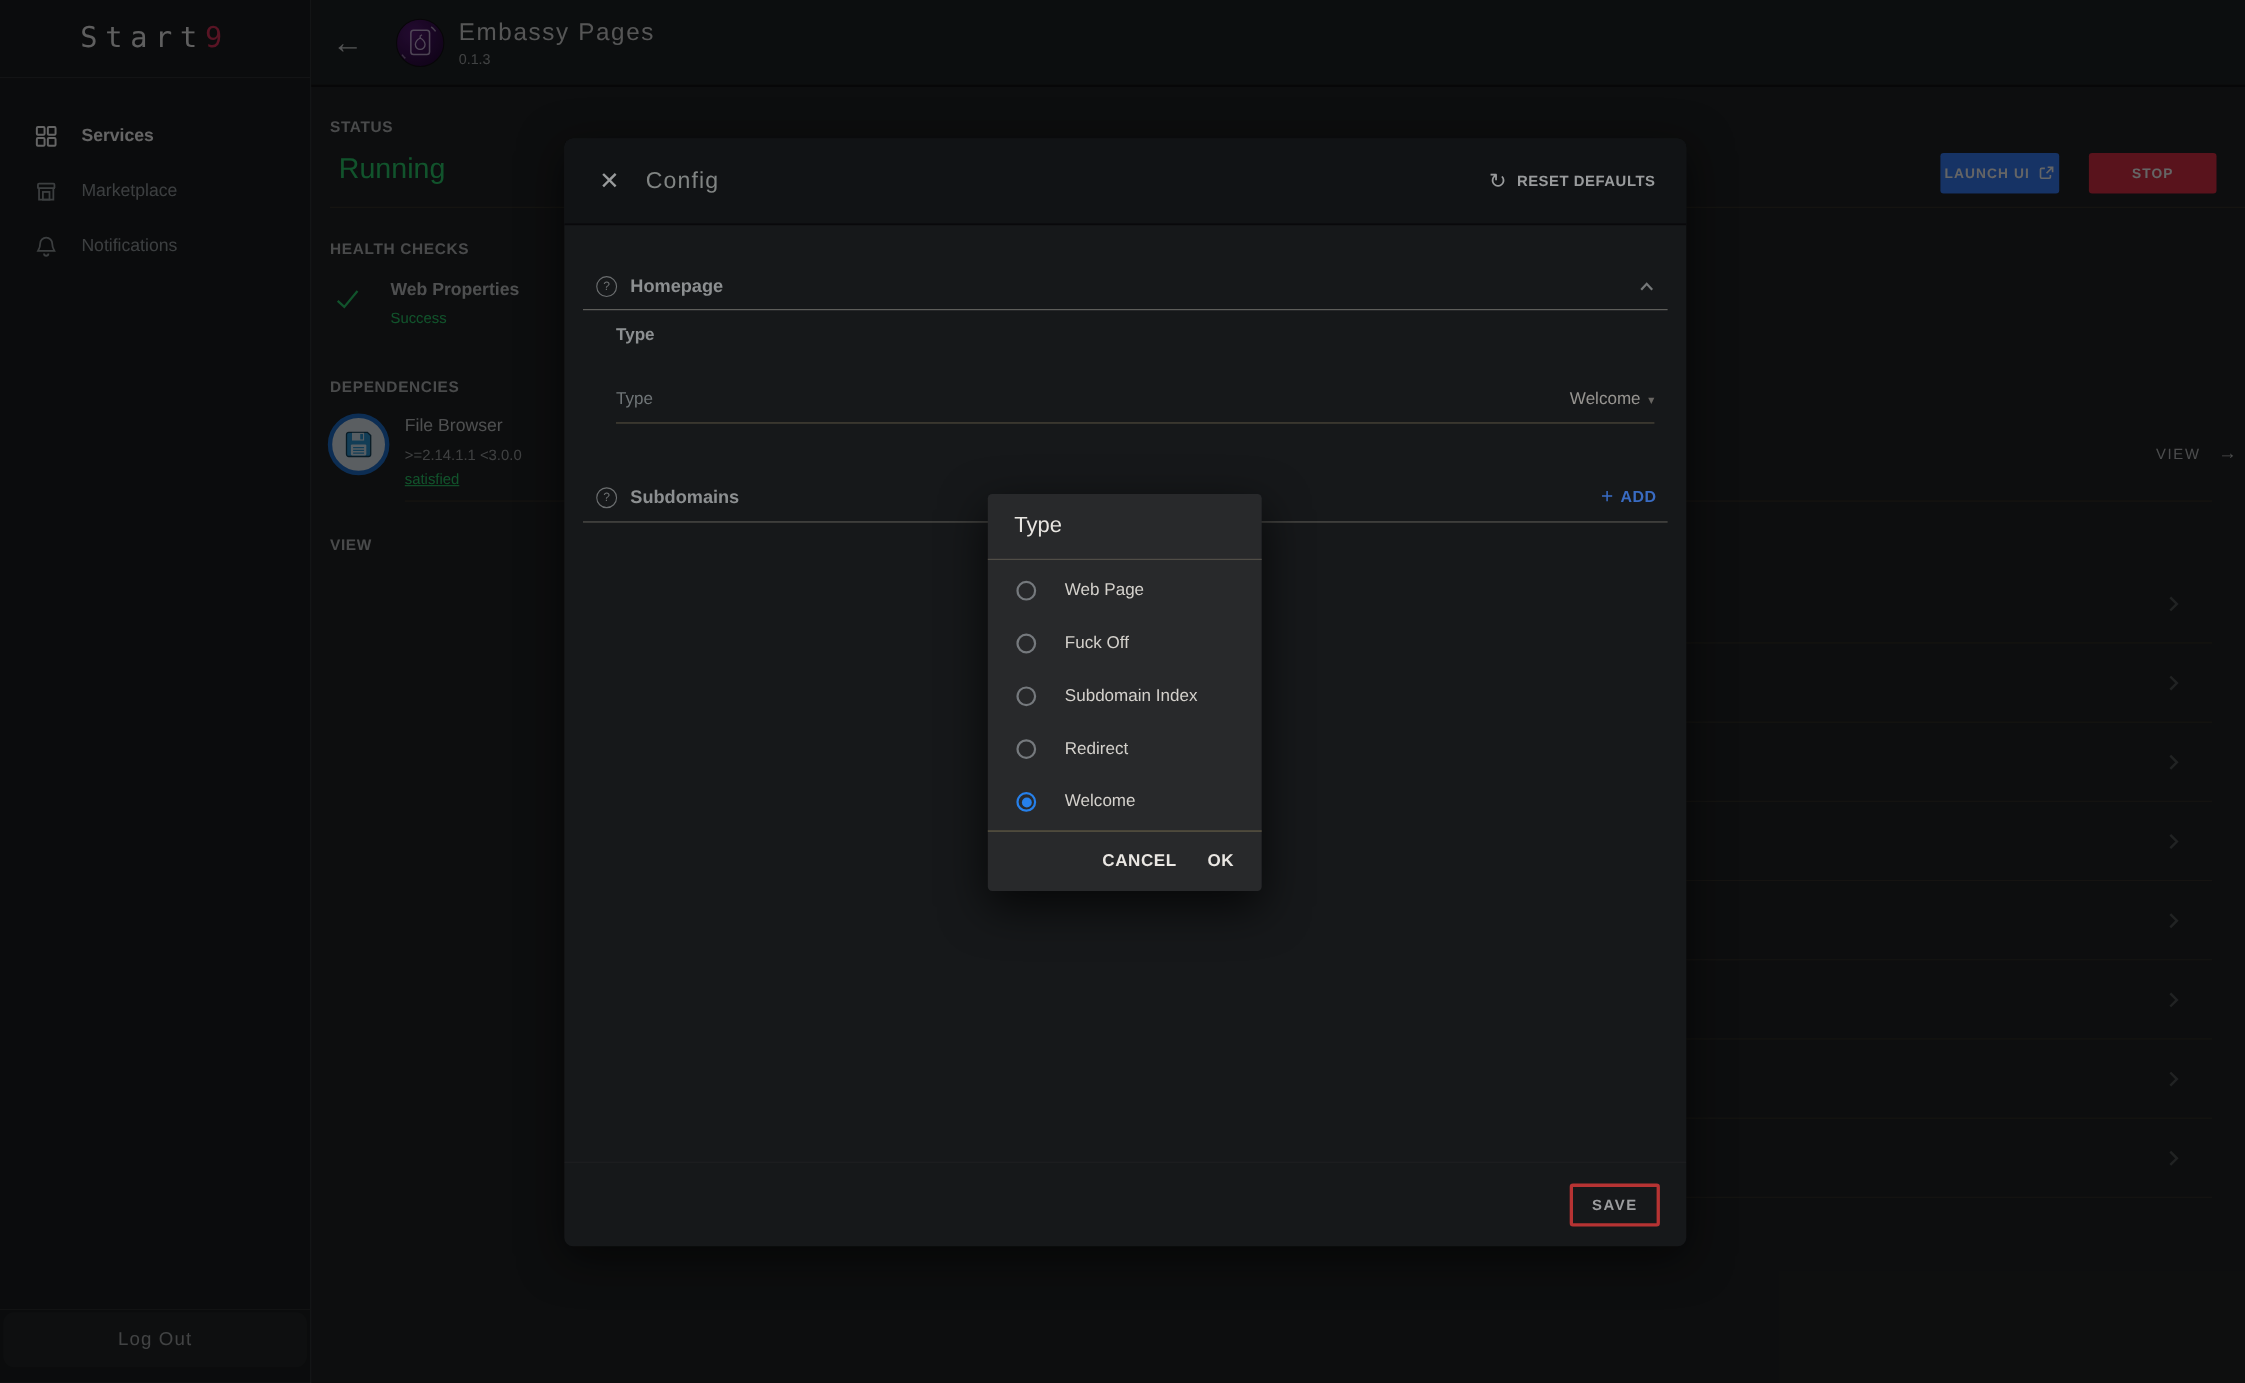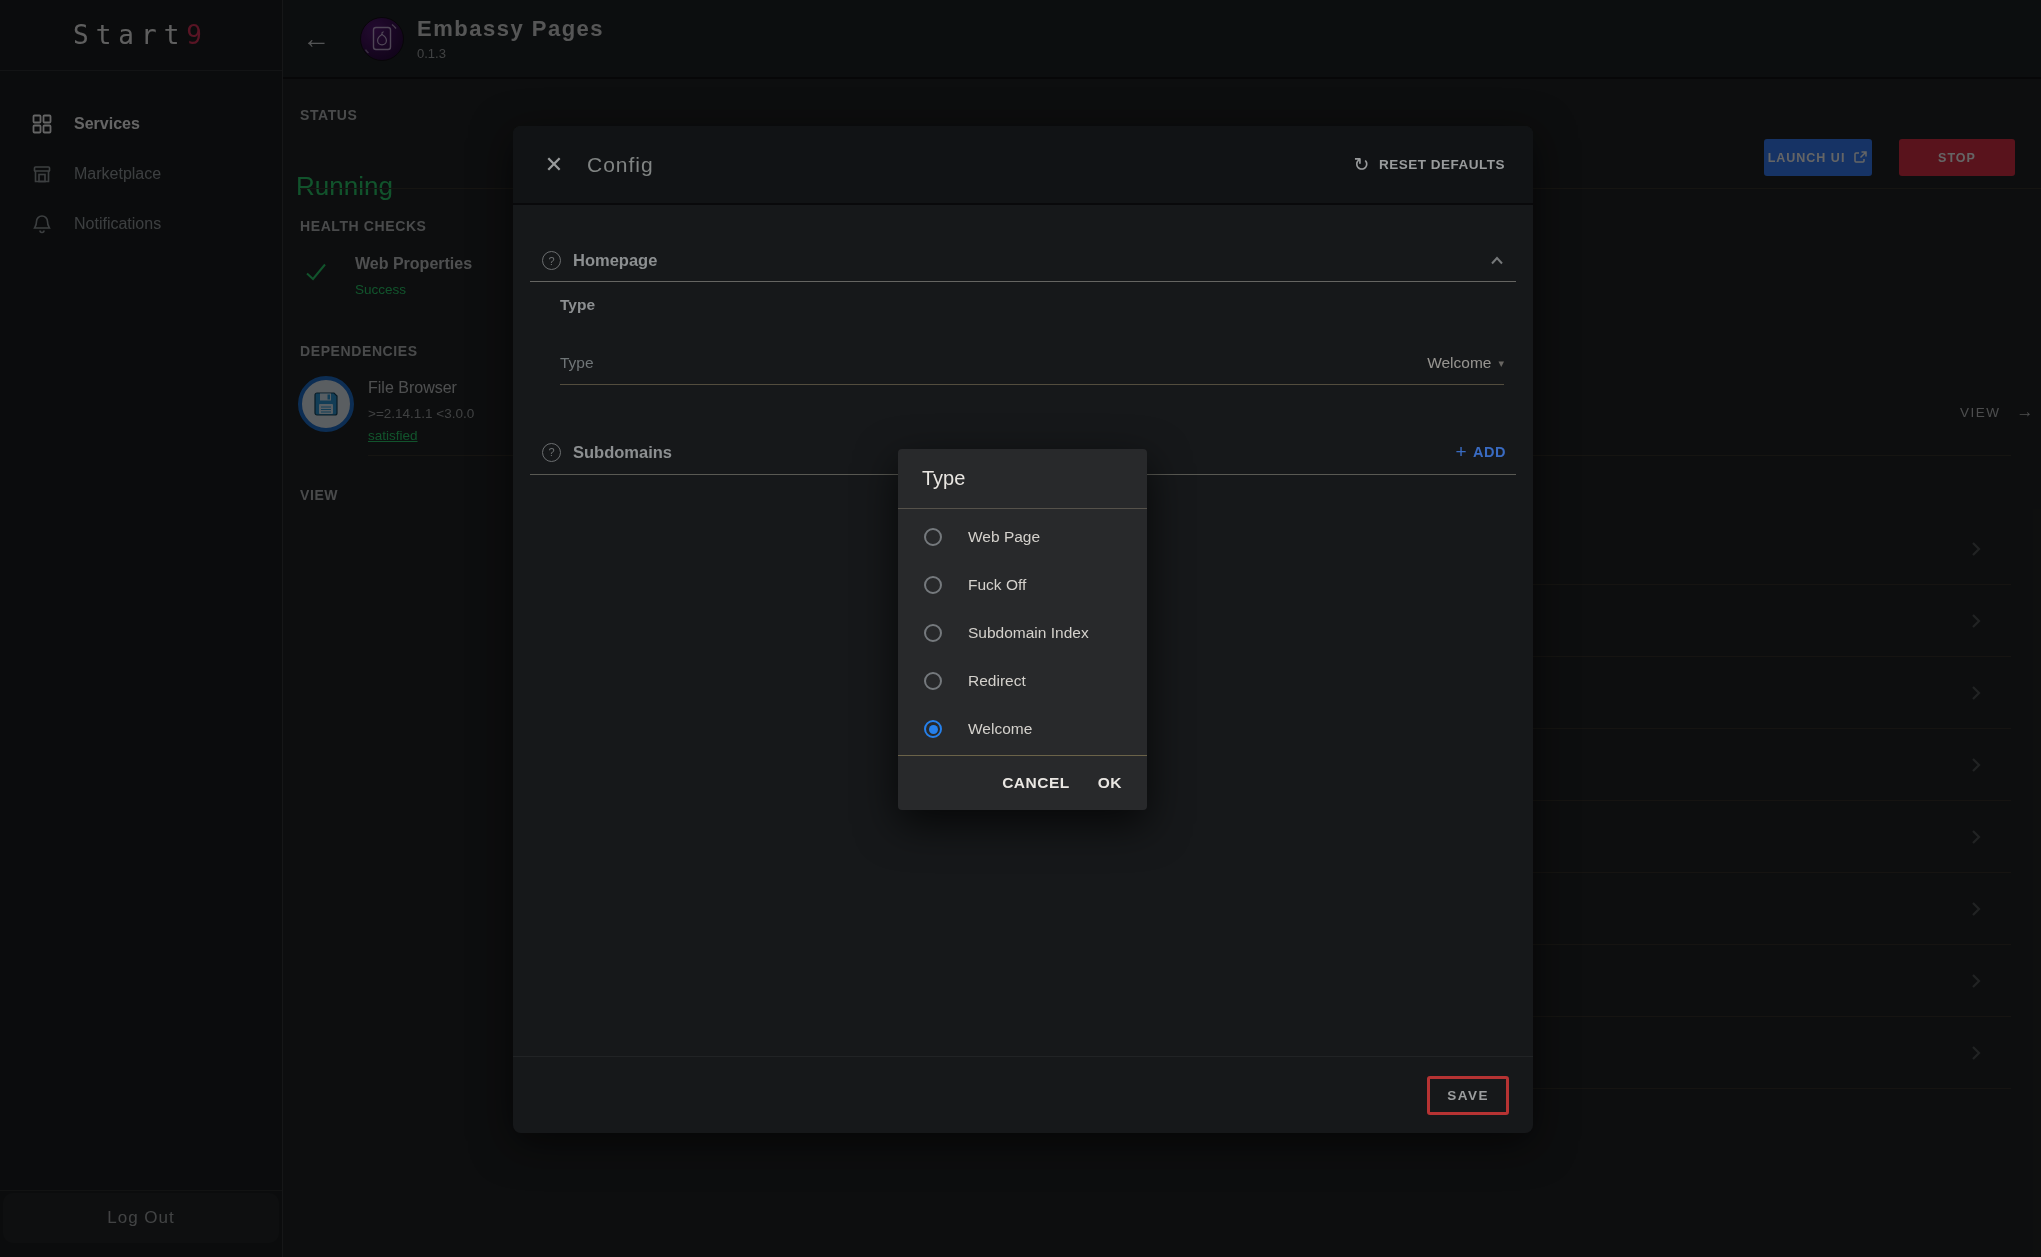--- a/index.html
+++ b/index.html
@@ -23,21 +23,21 @@
   .logout-sep{position:absolute;left:0;right:0;bottom:66px;border-bottom:1px solid #2e3133;}
   .logout{position:absolute;left:3px;right:3px;bottom:14px;height:50px;border-radius:10px;background:#26292b;
           display:flex;align-items:center;justify-content:center;font-size:17px;letter-spacing:1px;color:#a7abad;font-weight:300;cursor:pointer;}
 
   
   .page-header{position:absolute;left:283px;top:0;right:0;height:77px;background:#222527;border-bottom:2px solid #141516;
                display:flex;align-items:center;}
   .back-btn{width:34px;margin-left:16px;font-size:28px;color:#d2d5d7;text-align:center;cursor:pointer;font-weight:300;}
   .app-icon{width:46px;height:46px;margin-left:26px;}
   .title-block{margin-left:12px;}
-  .page-title{font-size:22px;font-weight:700;letter-spacing:1.5px;color:#d8dadb;}
+  .page-title{font-size:22px;font-weight:400;letter-spacing:1.5px;color:#d8dadb;}
   .page-version{font-size:13px;color:#a3a7a9;margin-top:4px;}
 
   
   .sec-label{font-size:14px;font-weight:bold;letter-spacing:.6px;color:#b9bdbf;}
   .running{font-size:26px;color:#2dd36f;}
   .full-sep{position:absolute;left:300px;right:0;border-bottom:1px solid #3a372f;}
   .hc-name{font-size:16px;font-weight:600;color:#c6c9cb;}
   .hc-result{font-size:13.5px;color:#2dd36f;margin-top:5px;text-align:center;}
   .dep-avatar{width:56px;height:56px;border-radius:50%;background:#e4edf5;border:4px solid #2273d1;box-sizing:border-box;
               display:flex;align-items:center;justify-content:center;}
@@ -177,21 +177,21 @@
         <path d="M9.5 37 a17 17 0 0 1 -3-3.4" fill="none" stroke="rgba(240,230,250,.5)" stroke-width="1.4"></path>
       </svg>
     </div>
     <div class="title-block">
       <div class="page-title">Embassy Pages</div>
       <div class="page-version">0.1.3</div>
     </div>
   </header>
 
   <div class="abs sec-label" style="left:300px;top:107px;">STATUS</div>
-  <div class="abs running" style="left:296px;top:138px;margin-top:33px;">Running</div>
+  <div class="abs running" style="left:308px;top:138px;">Running</div>
 
   <div class="btn-launch">
     <span>LAUNCH UI</span>
     <span>
       <svg width="15" height="15" viewBox="0 0 15 15" fill="none" stroke="#ffffff" stroke-width="1.5">
           <path d="M6 3 H3 a1 1 0 0 0 -1 1 v7 a1 1 0 0 0 1 1 h7 a1 1 0 0 0 1-1 V9"></path>
           <path d="M8.5 2 H13 V6.5 M13 2 L7.5 7.5"></path>
         </svg>
     </span>
   </div>

